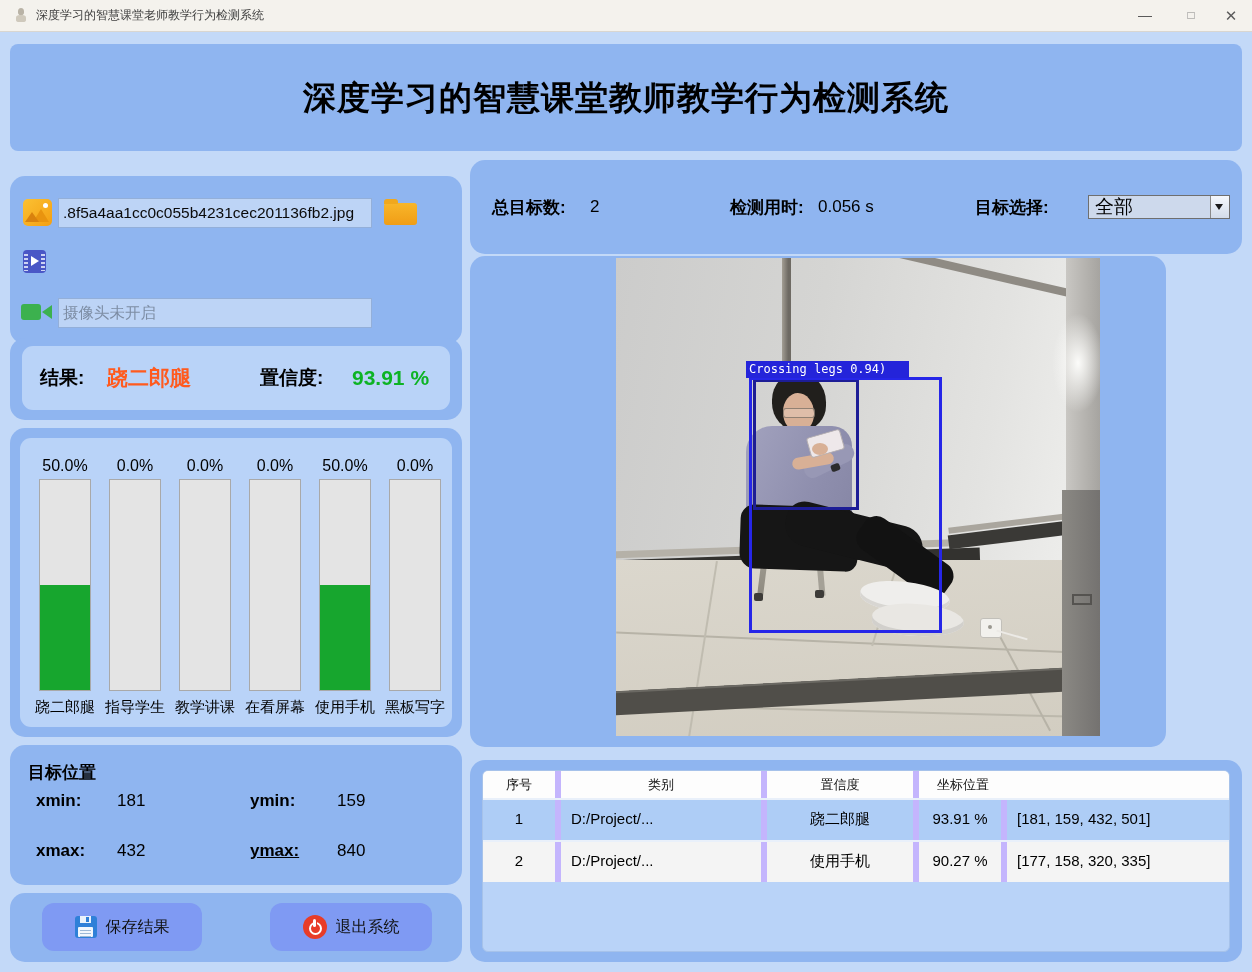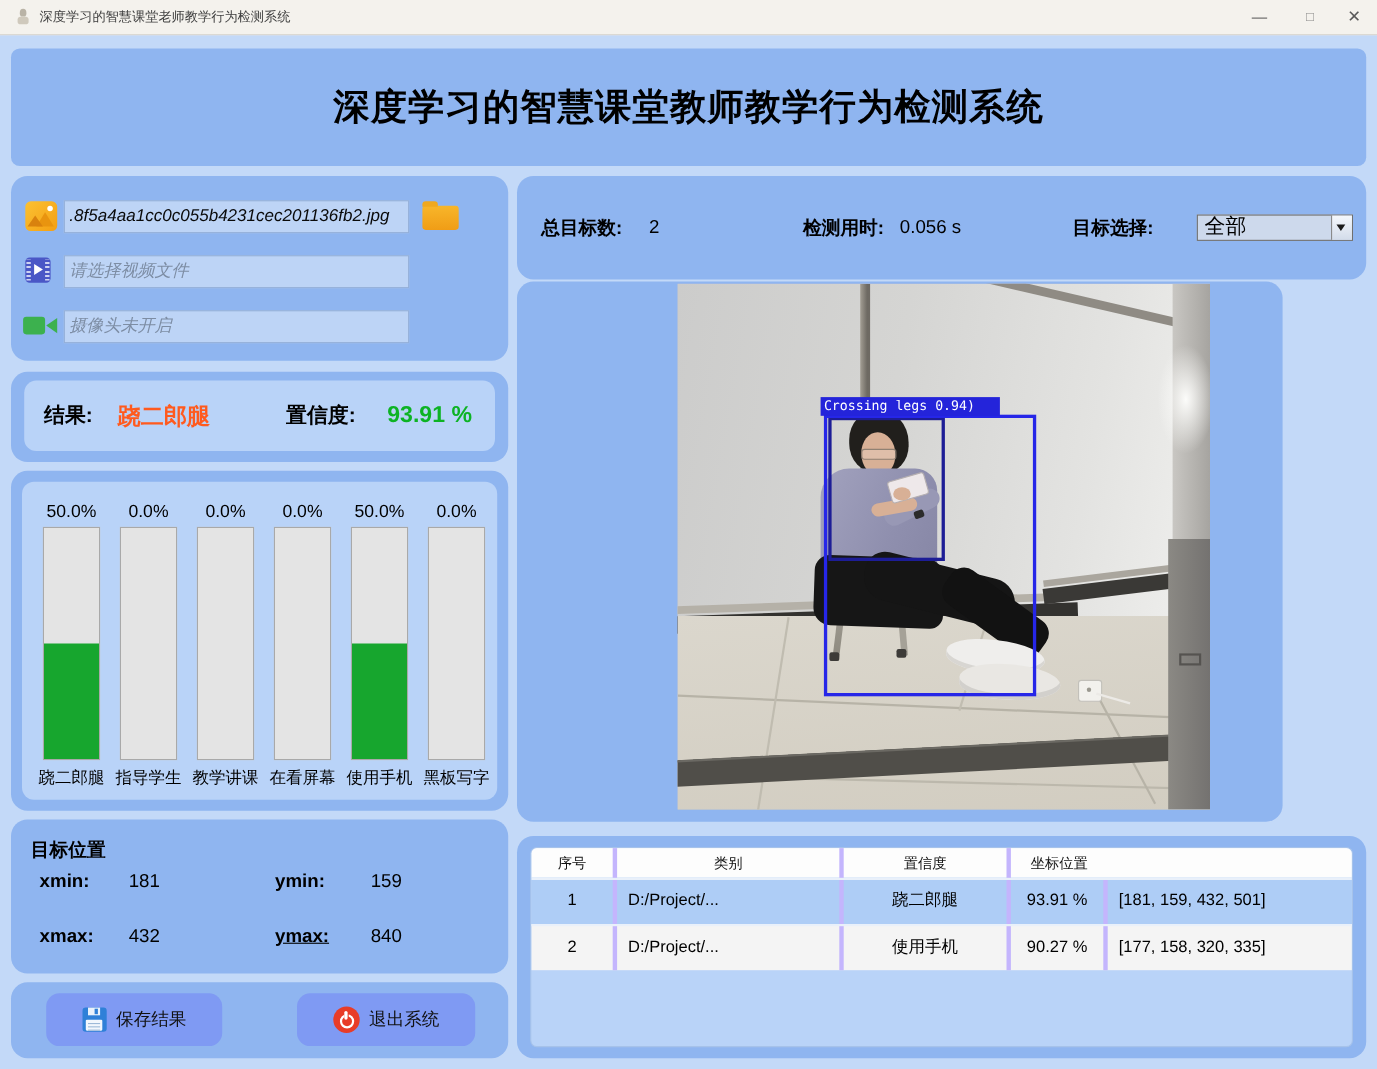--- a/index.html
+++ b/index.html
@@ -124,21 +124,21 @@
   .shoe2{left:256px;top:346px;width:92px;height:32px;background:#e9e7e3;border-radius:45% 55% 50% 45%;transform:rotate(3deg);box-shadow:inset 0 -5px 0 #d2d0cc;}
   .det-box-outer{left:133px;top:119px;width:193px;height:256px;border:3px solid #2626e8;box-sizing:border-box;background:transparent;}
   .det-box-inner{left:137px;top:121px;width:106px;height:131px;border:3px solid #1d1d96;box-sizing:border-box;background:transparent;}
   .det-label{left:130px;top:103px;width:163px;height:17px;background:#2424da;color:#fff;font-family:"DejaVu Sans Mono",monospace;font-size:12px;line-height:17px;padding-left:3px;box-sizing:border-box;white-space:nowrap;}
 
   
   .tbl{position:absolute;left:12px;top:10px;width:748px;height:182px;background:#b9d3f8;border-radius:6px;overflow:hidden;border:1px solid #a6c2ea;box-sizing:border-box;}
   .trow{display:grid;grid-template-columns:78px 206px 152px 88px 224px;}
   .thead{background:#fdfdfd;height:27px;}
   .thead .tc{font-size:13px;font-weight:normal;color:#111;line-height:27px;}
-  .tc{border-right:4px solid #c4b5fd;text-align:center;overflow:hidden;white-space:nowrap;}
+  .tc{border-right:6px solid #c4b5fd;text-align:center;overflow:hidden;white-space:nowrap;}
   .tc:last-child{border-right:none;}
   .tdata{height:40px;border-top:2px solid #e9f0fa;}
   .tdata .tc{font-size:15px;color:#000;line-height:38px;}
   .tdata .tc.left{text-align:left;padding-left:10px;}
   .row-sel{background:#aecdf6;}
   .row-alt{background:#f4f4f4;}
 </style>
 </head>
 <body>
 
@@ -150,34 +150,33 @@
   <div class="win-title">深度学习的智慧课堂老师教学行为检测系统</div>
   <div class="win-btn btn-min">—</div>
   <div class="win-btn btn-max">□</div>
   <div class="win-btn btn-close">✕</div>
 </div>
 
 <div class="panel" style="left:10px;top:44px;width:1232px;height:107px;border-radius:8px;">
   <div class="main-title">深度学习的智慧课堂教师教学行为检测系统</div>
 </div>
 
-<div class="panel" style="left:10px;top:160px;width:452px;height:168px;font-style:italic;">
+<div class="panel" style="left:10px;top:176px;width:452px;height:168px;">
   <div class="ico-img">
       <div class="m2"></div>
       <div class="m1"></div>
       <div class="sun"></div>
     </div>
   <div class="file-row-input" style="top:22px;">.8f5a4aa1cc0c055b4231cec201136fb2.jpg</div>
   <div class="ico-folder"></div>
   <div class="ico-video">
       <div class="strip sl"></div>
       <div class="strip sr"></div>
       <div class="play"></div>
     </div>
-  <div class="file-row-input ph" style="top:72px;">请选择视频文件</div>
   <div class="ico-cam">
       <div class="cbody"></div>
       <div class="clens"></div>
     </div>
   <div class="file-row-input ph" style="top:122px;">摄像头未开启</div>
 </div>
 
 <div class="panel" style="left:10px;top:338px;width:452px;height:82px;">
   <div class="inner" style="left:12px;top:8px;width:428px;height:64px;">
     <span class="res-label" style="left:18px;">结果:</span>

